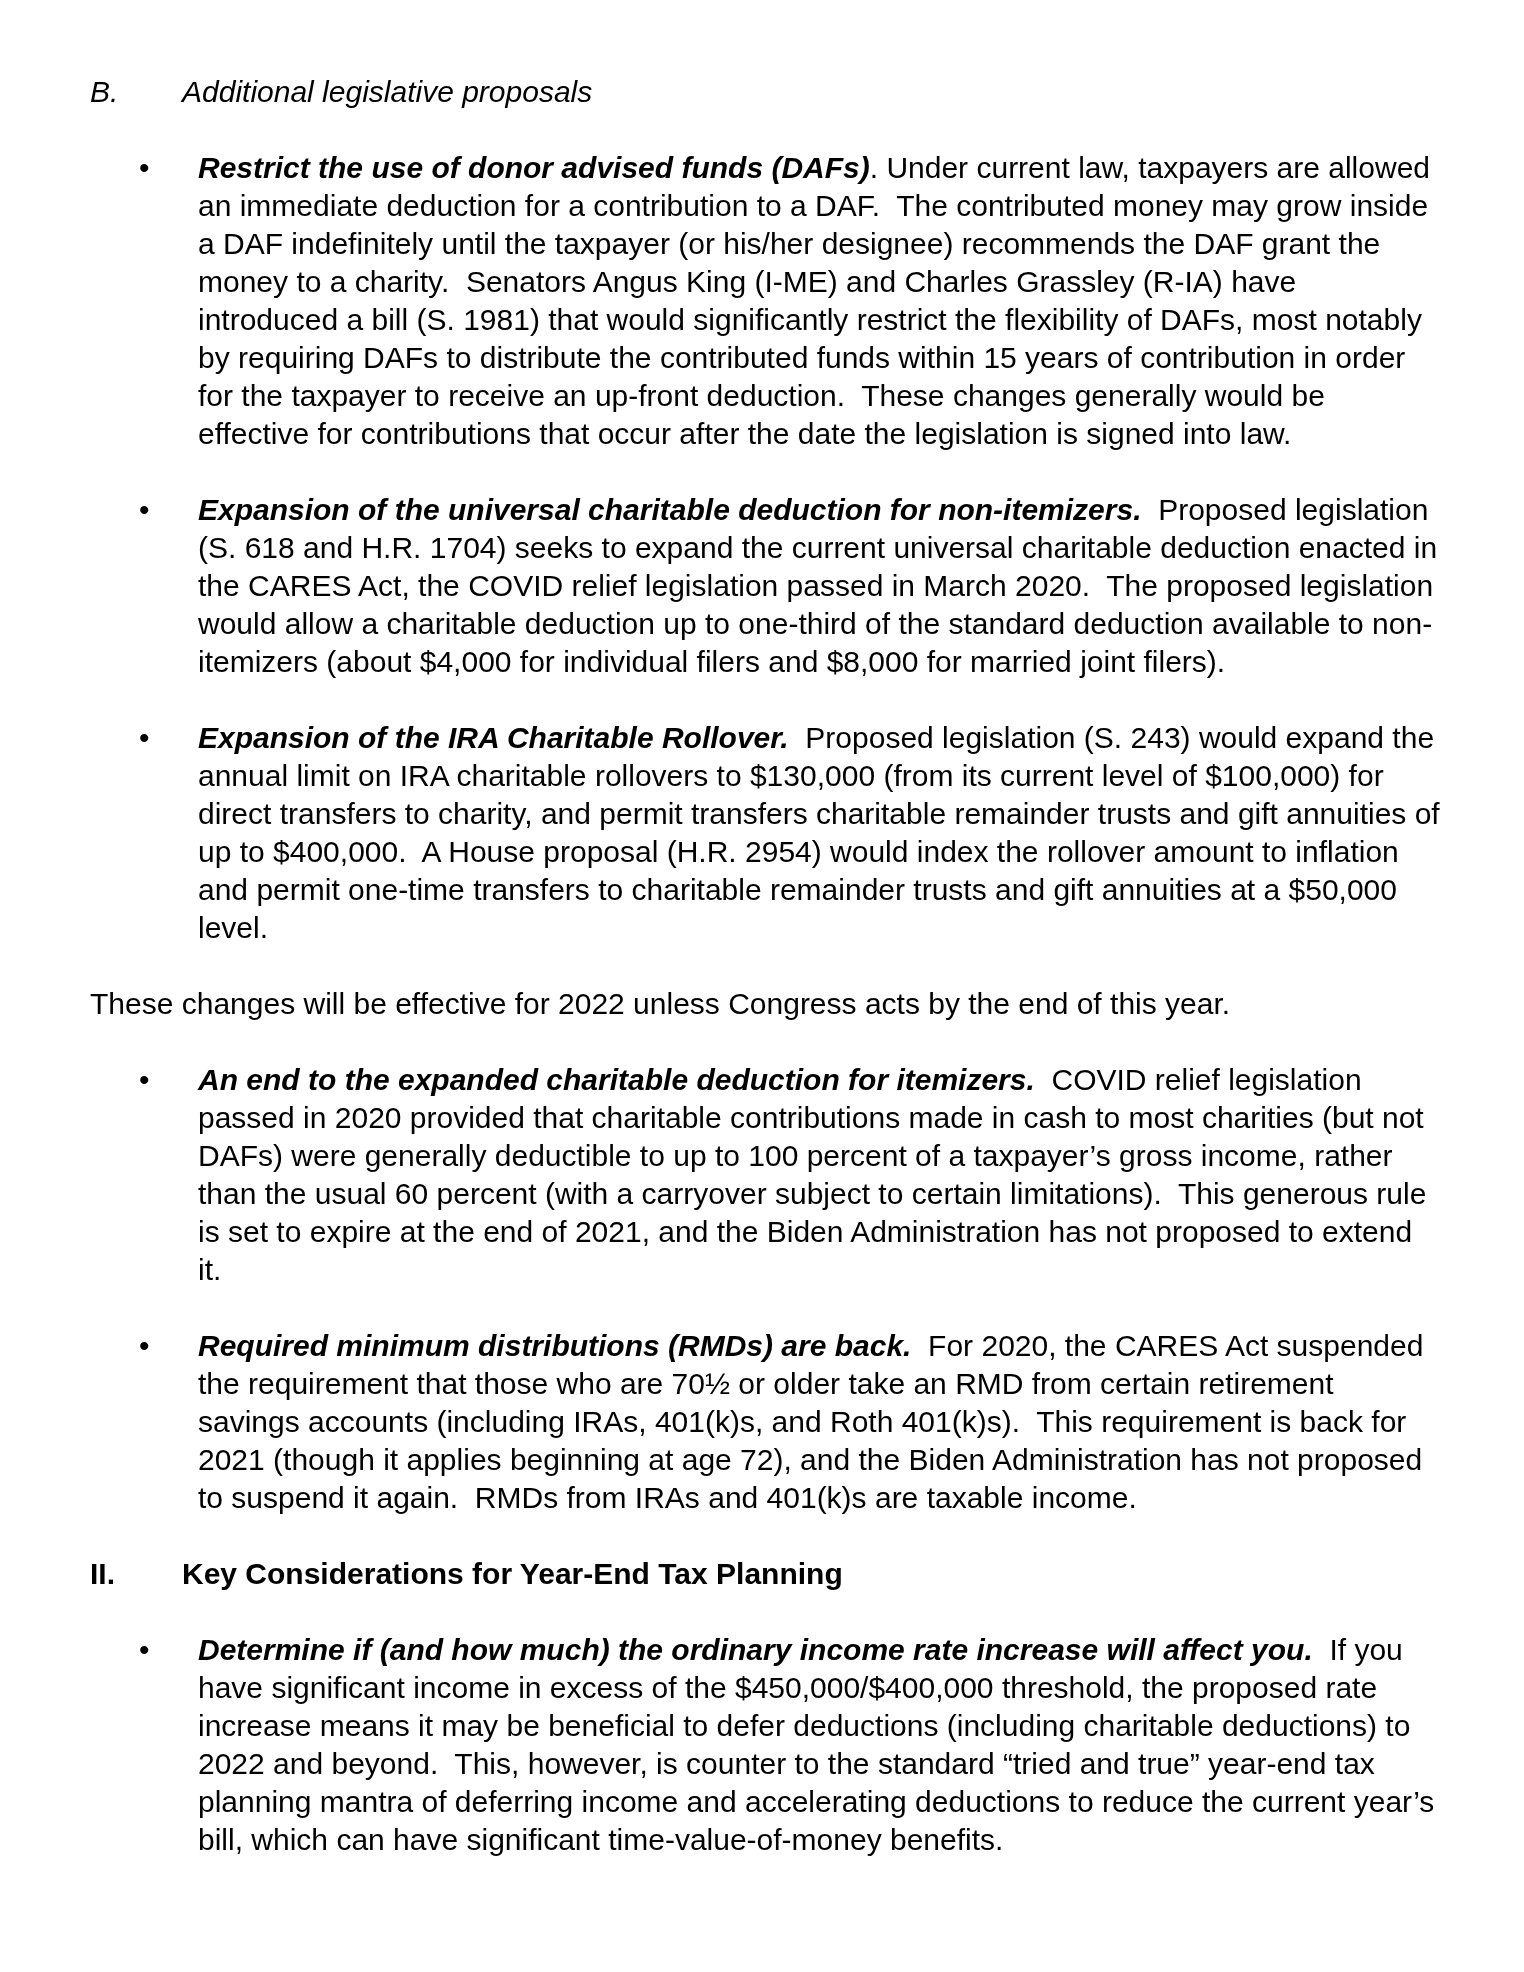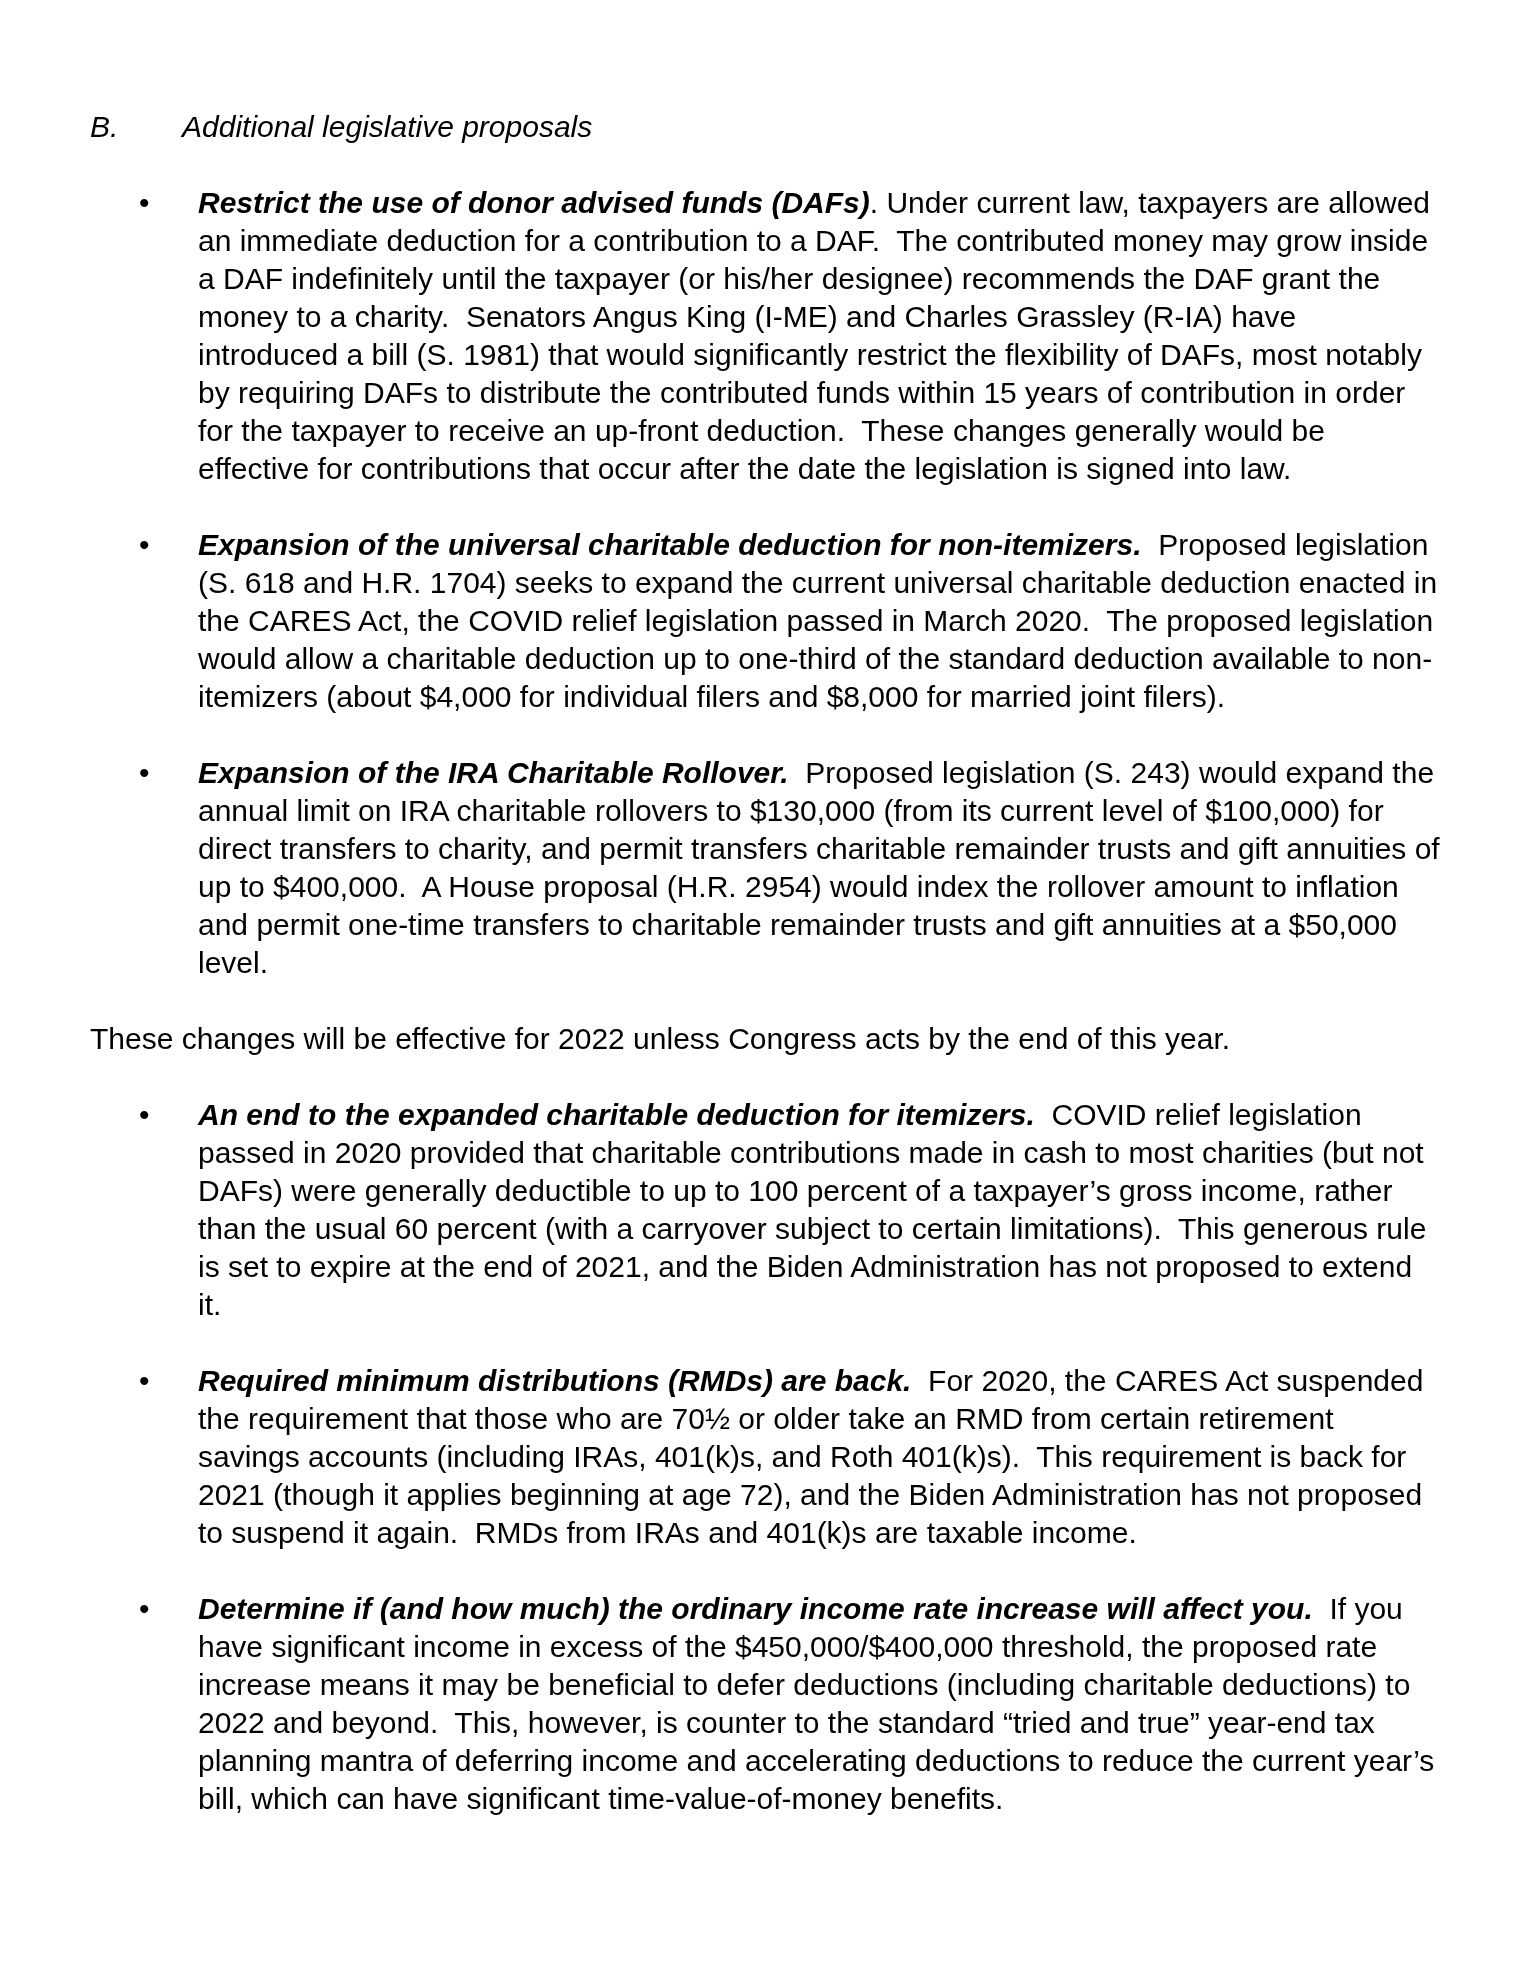--- a/index.html
+++ b/index.html
@@ -10,21 +10,21 @@
   .page {
     position: relative;
     width: 1524px;
     height: 1972px;
     box-sizing: border-box;
     background: #ffffff;
     color: #000000;
     font-family: "Liberation Sans", "DejaVu Sans", sans-serif;
     font-size: 30px;
     line-height: 38px;
-    padding: 108px 67px 0 90px;
+    padding: 73px 67px 0 90px;
     overflow: hidden;
   }
   .block {
     margin: 0 0 38px 0;
   }
   .sec .lbl {
     display: inline-block;
     width: 92px;
   }
   .sec.italic {
@@ -84,19 +84,22 @@
   <div class="block bullet">
     <span class="dot">•</span>
     <p class="bt"><span class="lead">An end to the expanded charitable deduction for itemizers.</span><span>  COVID relief legislation passed in 2020 provided that charitable contributions made in cash to most charities (but not DAFs) were generally deductible to up to 100 percent of a taxpayer’s gross income, rather than the usual 60 percent (with a carryover subject to certain limitations).  This generous rule is set to expire at the end of 2021, and the Biden Administration has not proposed to extend it.</span></p>
   </div>
 
   <div class="block bullet">
     <span class="dot">•</span>
     <p class="bt"><span class="lead">Required minimum distributions (RMDs) are back.</span><span>  For 2020, the CARES Act suspended the requirement that those who are 70½ or older take an RMD from certain retirement savings accounts (including IRAs, 401(k)s, and Roth 401(k)s).  This requirement is back for 2021 (though it applies beginning at age 72), and the Biden Administration has not proposed to suspend it again.  RMDs from IRAs and 401(k)s are taxable income.</span></p>
   </div>
 
+  <div class="block sec bold">
+    <span class="lbl">II.</span><span class="ttl">Key Considerations for Year-End Tax Planning</span>
+  </div>
 
   <div class="block bullet">
     <span class="dot">•</span>
     <p class="bt"><span class="lead">Determine if (and how much) the ordinary income rate increase will affect you.</span><span>  If you have significant income in excess of the $450,000/$400,000 threshold, the proposed rate increase means it may be beneficial to defer deductions (including charitable deductions) to 2022 and beyond.  This, however, is counter to the standard “tried and true” year-end tax planning mantra of deferring income and accelerating deductions to reduce the current year’s bill, which can have significant time-value-of-money benefits.</span></p>
   </div>
 
 </div>
 
 </body></html>

